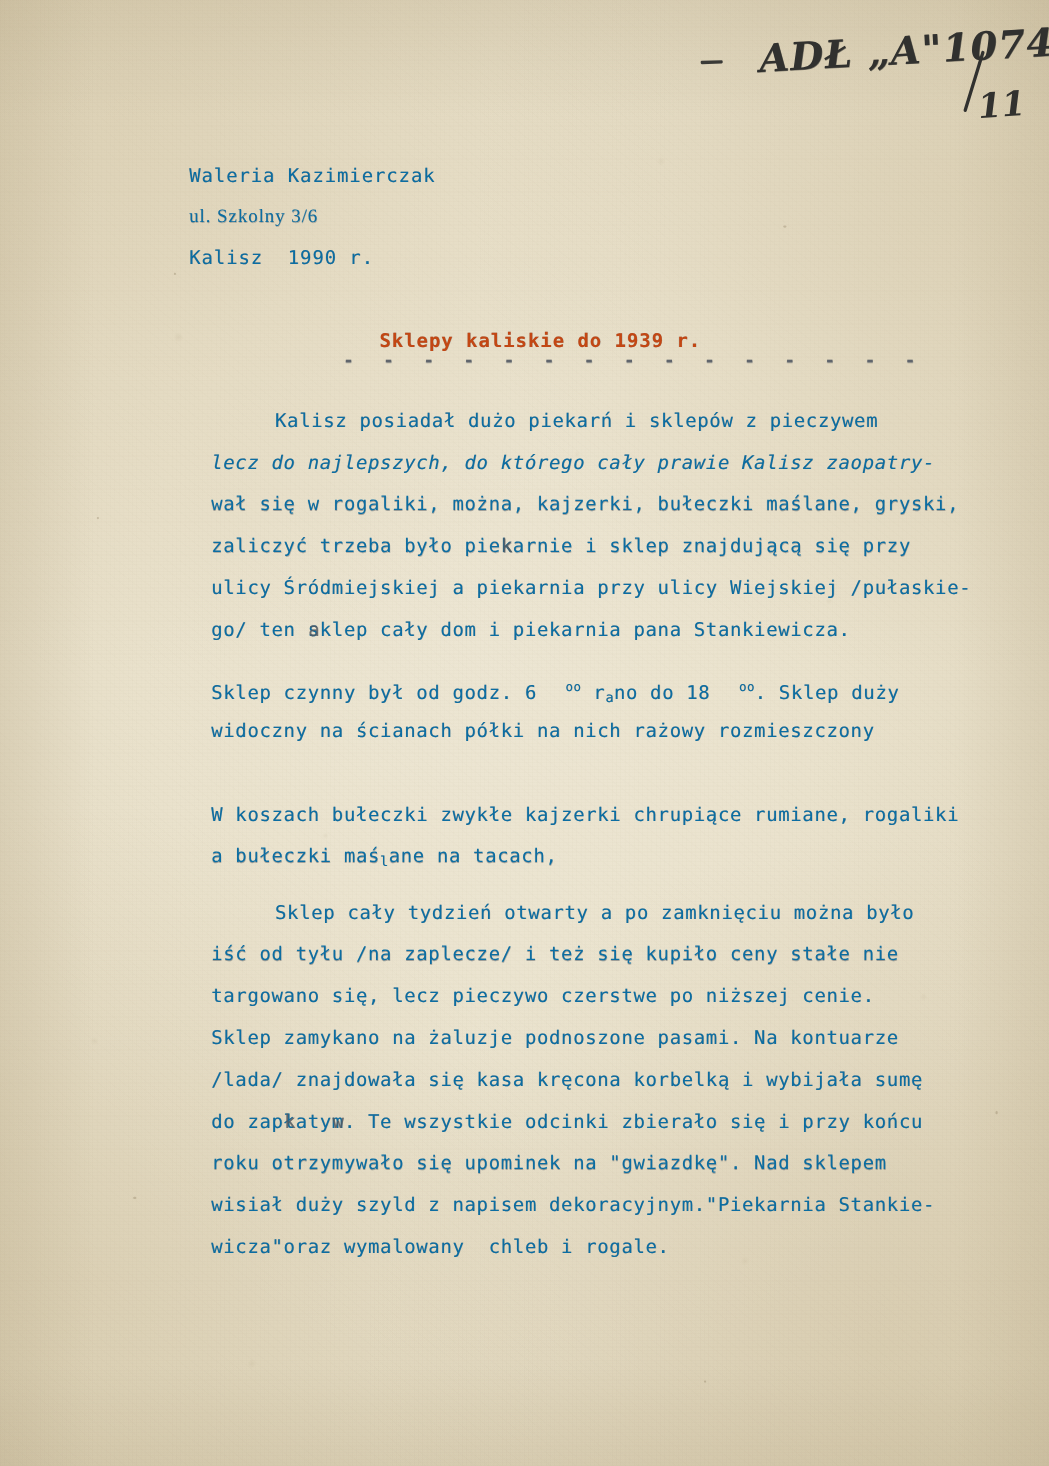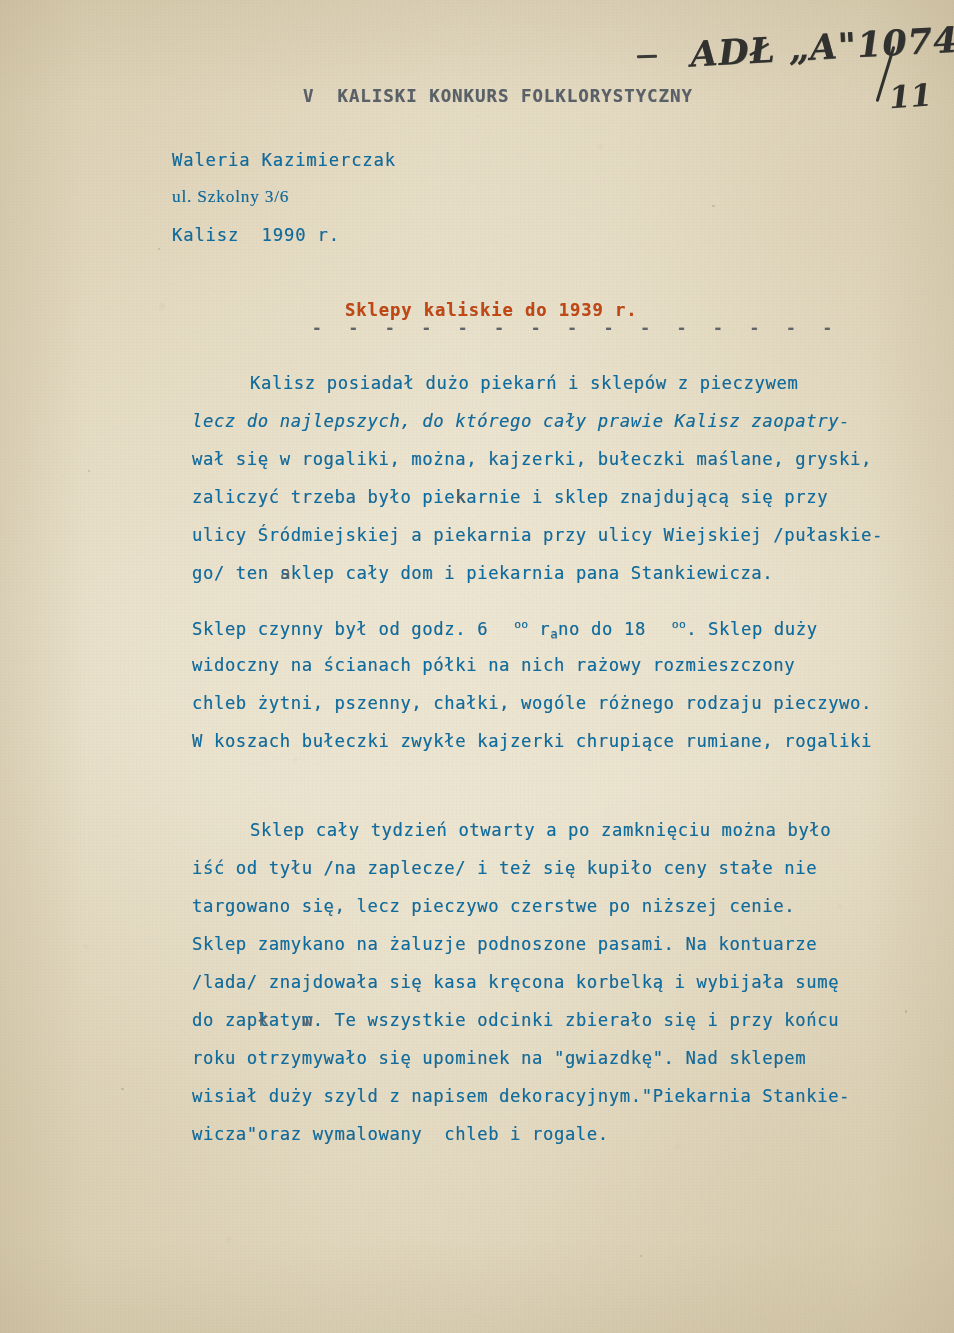--- a/index.html
+++ b/index.html
@@ -235,40 +235,39 @@
   <div class="speck" style="left:88px;top:470px;width:2px;height:2px;"></div>
   <div class="speck" style="left:905px;top:1010px;width:2px;height:2.5px;"></div>
 
   <div class="content">
 
     <div class="archive-dash"></div>
     <div class="archive-mark">ADŁ „A"1074</div>
     <div class="archive-slash"></div>
     <div class="archive-sub">11</div>
 
-    <div class="tw doc-title">V  KALISKI KONKURS FOLKLORYSTYCZNY</div>
 
     <div class="tw sender-line" style="top:150px;">Waleria Kazimierczak</div>
     <div class="tw sender-line" style="top:187px;font-family:Liberation Serif, serif;">ul. Szkolny 3/6</div>
     <div class="tw sender-line" style="top:225px;">Kalisz  1990 r.</div>
 
     <div class="tw subtitle">Sklepy kaliskie do 1939 r.</div>
     <div class="tw subtitle-rule">- - - - - - - - - - - - - - -</div>
 
     <div class="tw body-line indent" style="top:373px;">Kalisz posiadał dużo piekarń i sklepów z pieczywem</div>
     <div class="tw body-line" style="top:411px;font-style:italic;">lecz do najlepszych, do którego cały prawie Kalisz zaopatry-</div>
     <div class="tw body-line" style="top:449px;">wał się w rogaliki, można, kajzerki, bułeczki maślane, gryski,</div>
     <div class="tw body-line" style="top:487px;">zaliczyć trzeba było pie<span class="strike-over" data-over="k">k</span>arnie i sklep znajdującą się przy</div>
     <div class="tw body-line" style="top:525px;">ulicy Śródmiejskiej a piekarnia przy ulicy Wiejskiej /pułaskie-</div>
     <div class="tw body-line" style="top:563px;">go/ ten <span class="strike-over" data-over="a">s</span>klep cały dom i piekarnia pana Stankiewicza.</div>
 
     <div class="tw body-line" style="top:617px;">Sklep czynny był od godz. 6<span class="sup">oo</span> r<span class="sub">a</span>no do 18<span class="sup">oo</span>. Sklep duży</div>
     <div class="tw body-line" style="top:655px;">widoczny na ścianach półki na nich rażowy rozmieszczony</div>
-    <div class="tw body-line" style="top:693px;">chleb żytni, pszenny, chałki, wogóle różnego rodzaju pieczywo.</div>
     <div class="tw body-line" style="top:731px;">W koszach bułeczki zwykłe kajzerki chrupiące rumiane, rogaliki</div>
+    <div class="tw body-line" style="top:769px;">a bułeczki maś<span class="sub">l</span>ane na tacach,</div>
 
     <div class="tw body-line indent" style="top:820px;">Sklep cały tydzień otwarty a po zamknięciu można było</div>
     <div class="tw body-line" style="top:858px;">iść od tyłu /na zaplecze/ i też się kupiło ceny stałe nie</div>
     <div class="tw body-line" style="top:896px;">targowano się, lecz pieczywo czerstwe po niższej cenie.</div>
     <div class="tw body-line" style="top:934px;">Sklep zamykano na żaluzje podnoszone pasami. Na kontuarze</div>
     <div class="tw body-line" style="top:972px;">/lada/ znajdowała się kasa kręcona korbelką i wybijała sumę</div>
     <div class="tw body-line" style="top:1010px;">do zap<span class="strike-over" data-over="k">ł</span>aty<span class="strike-over" data-over="w">m</span>. Te wszystkie odcinki zbierało się i przy końcu</div>
     <div class="tw body-line" style="top:1048px;">roku otrzymywało się upominek na "gwiazdkę". Nad sklepem</div>
     <div class="tw body-line" style="top:1086px;">wisiał duży szyld z napisem dekoracyjnym."Piekarnia Stankie-</div>
     <div class="tw body-line" style="top:1124px;">wicza"oraz wymalowany  chleb i rogale.</div>

